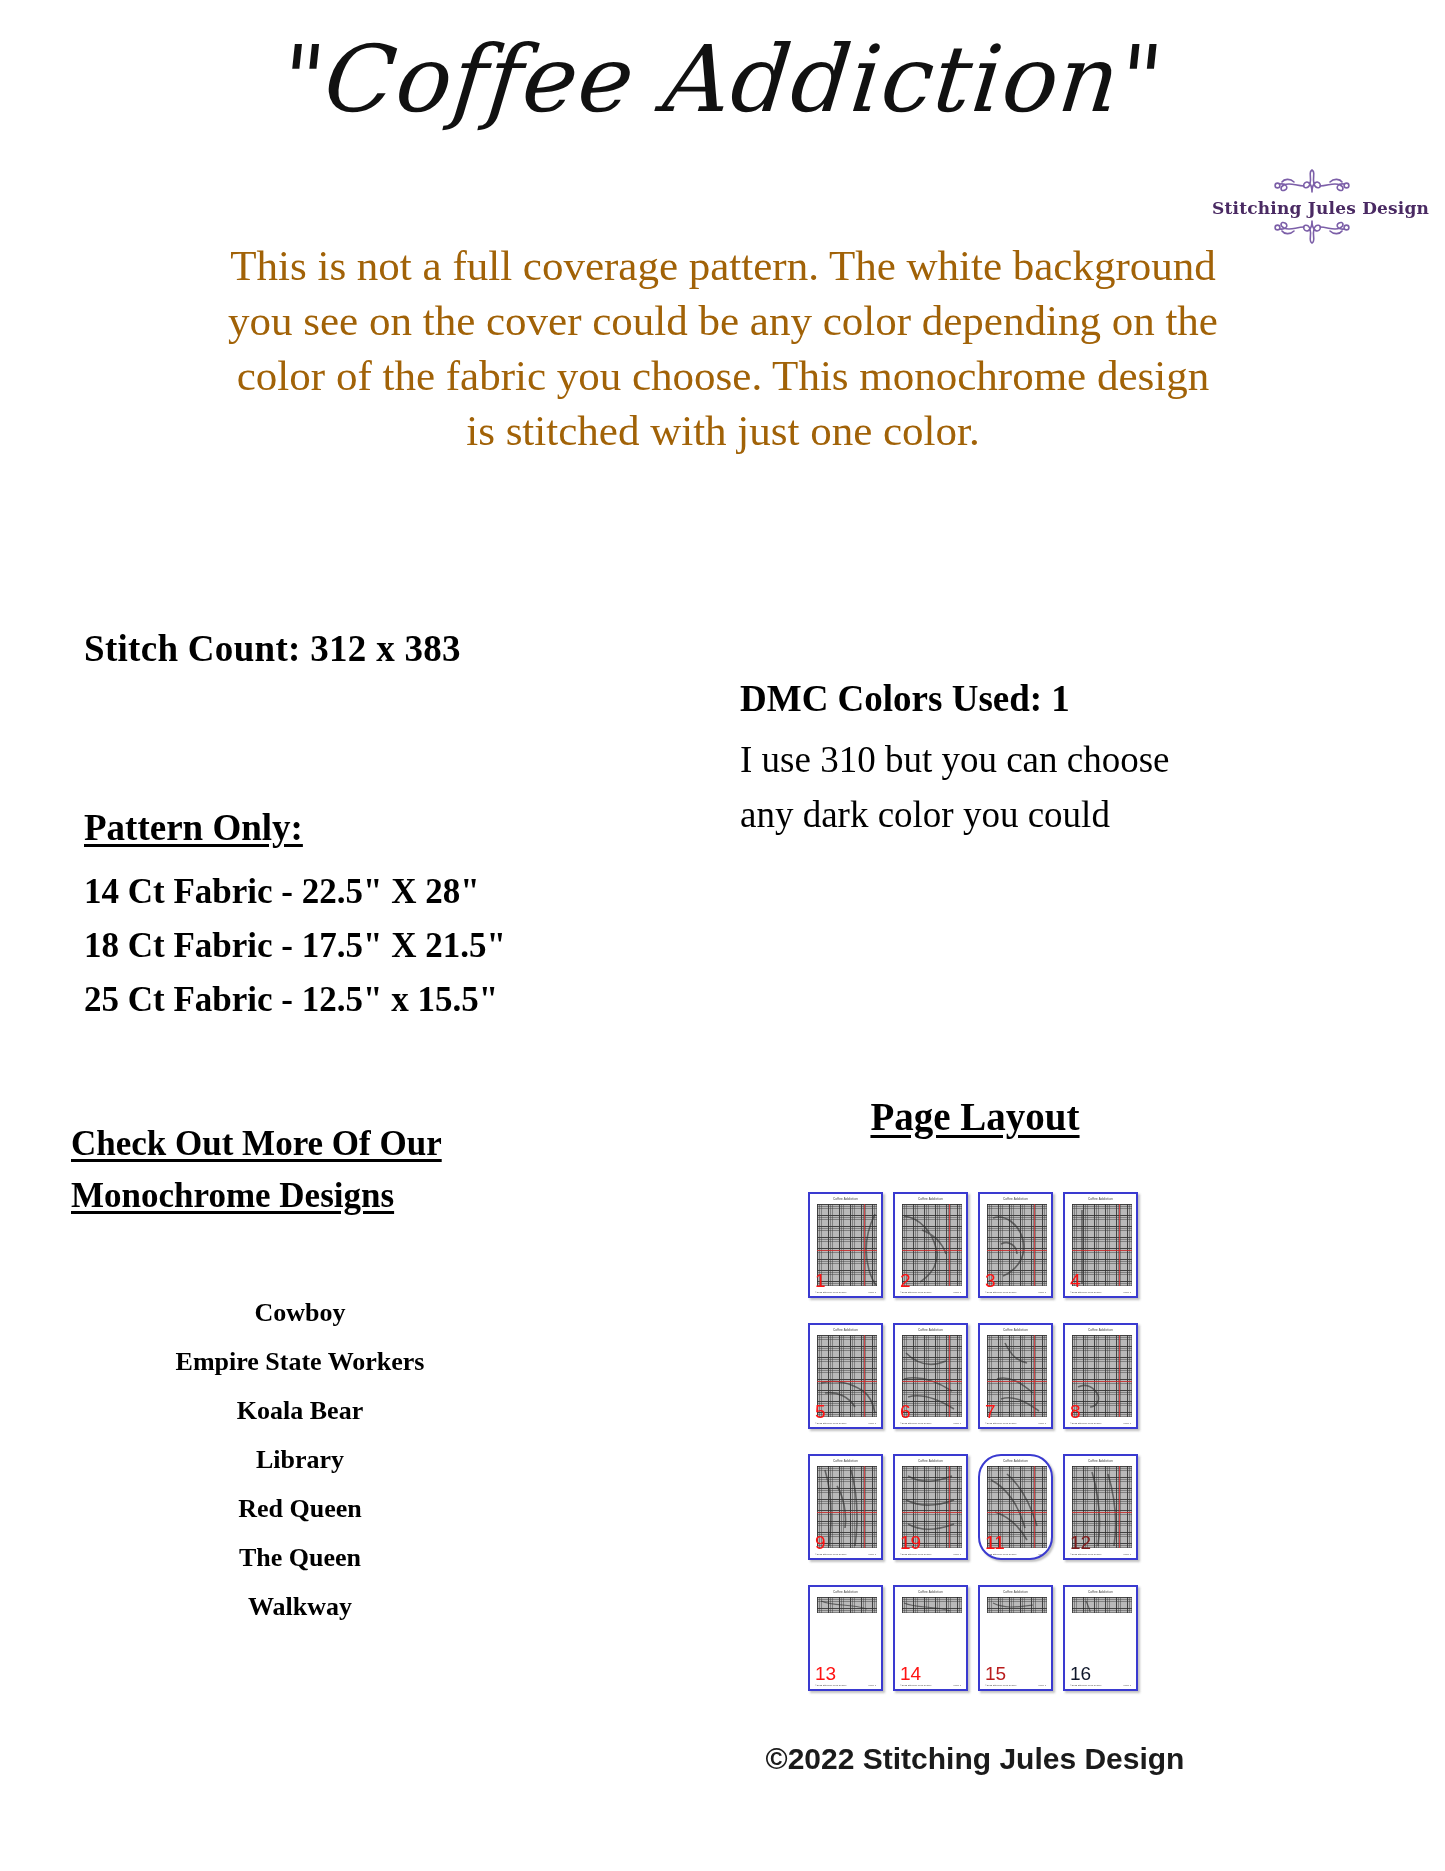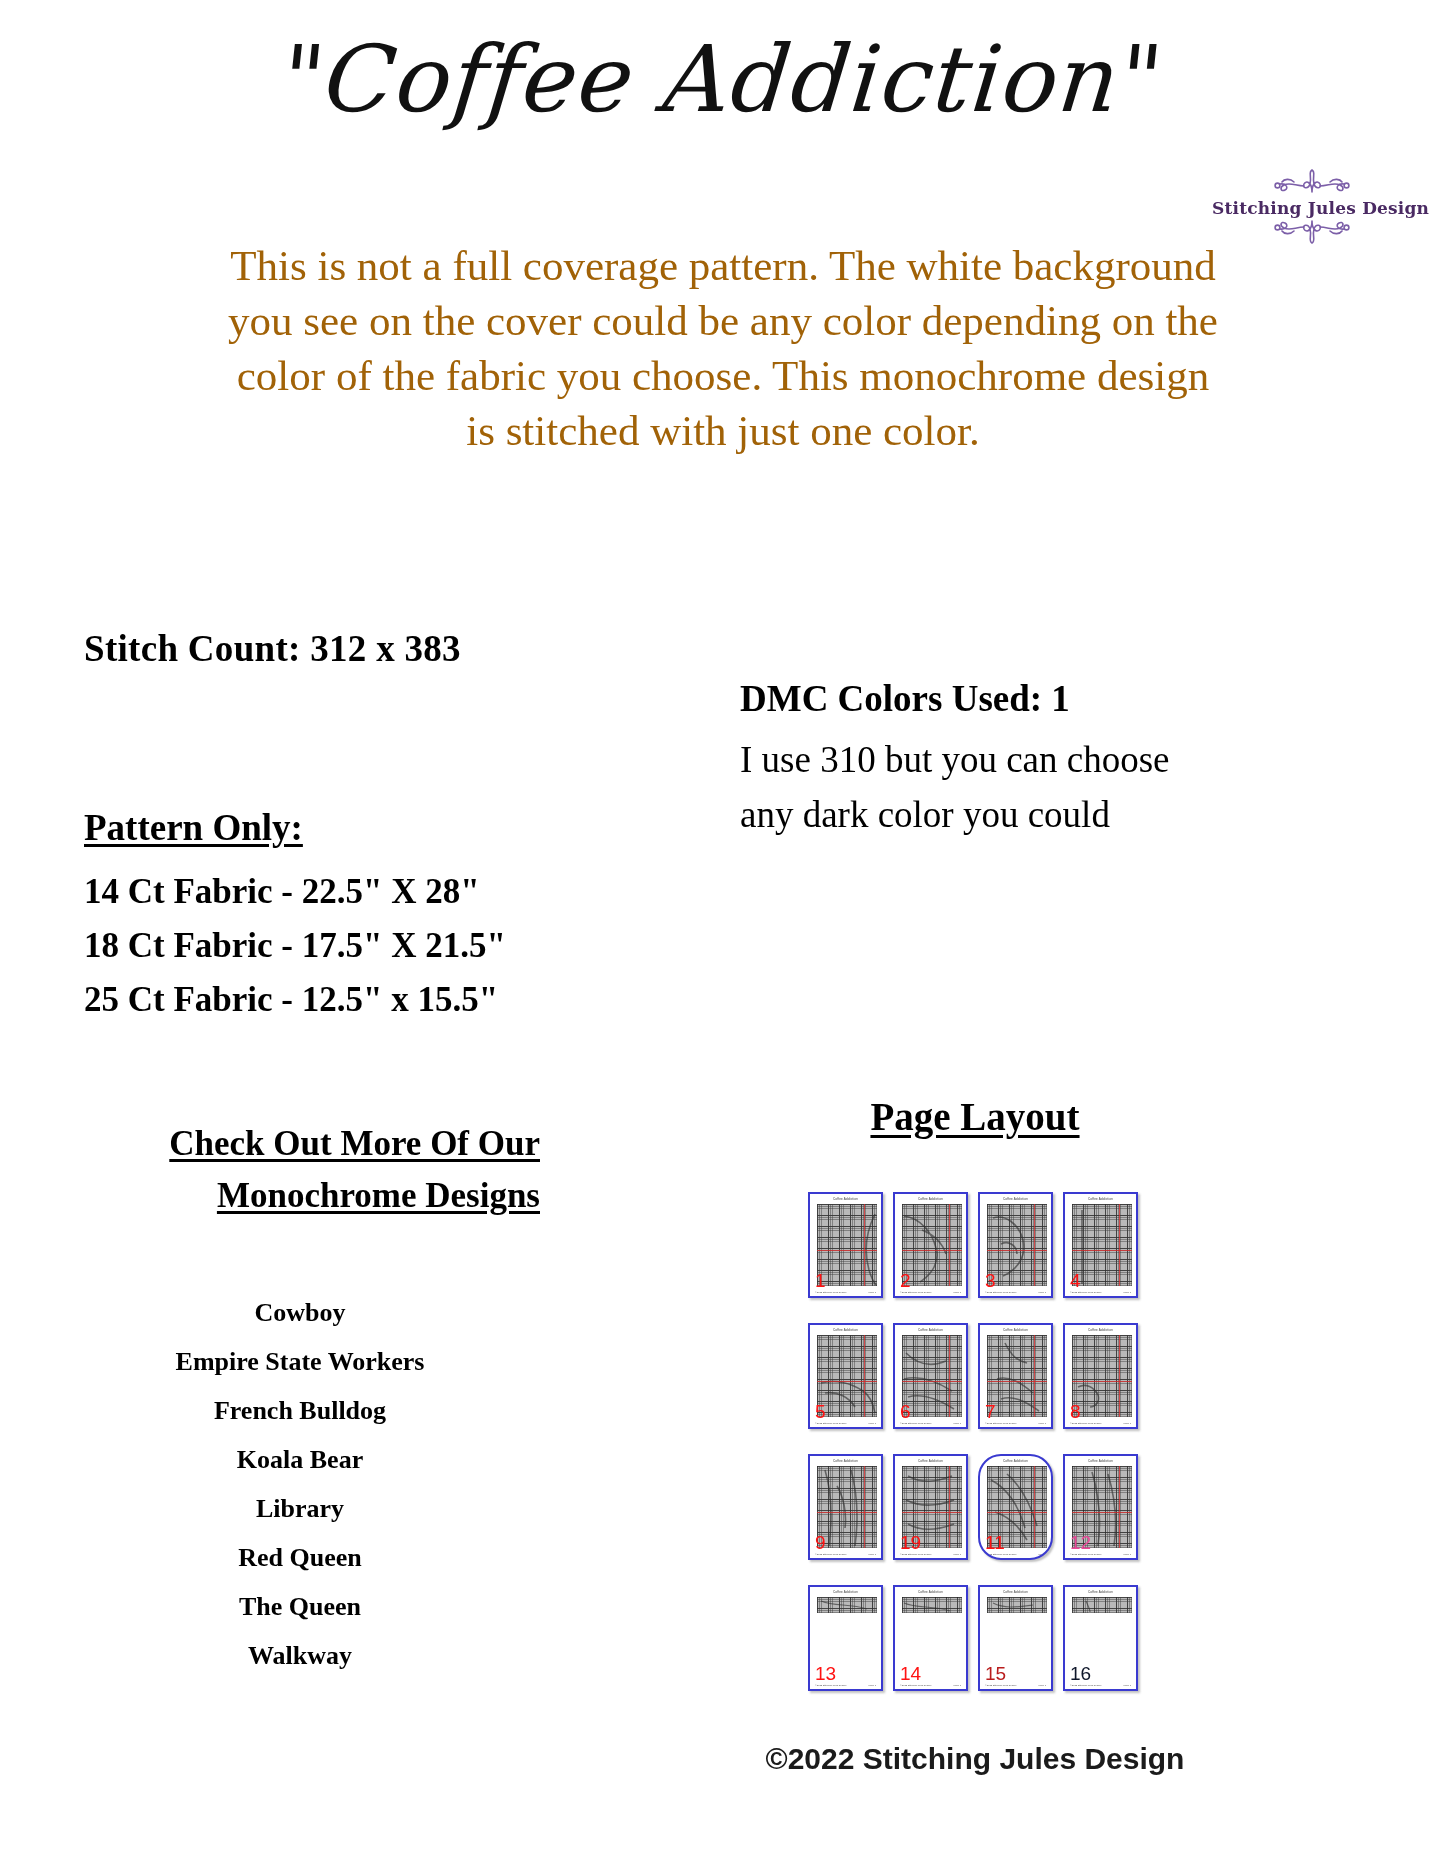--- a/index.html
+++ b/index.html
@@ -102,23 +102,23 @@
     font-family: "Liberation Serif", serif;
     font-weight: 700;
     font-size: 35px;
     line-height: 54px;
     white-space: nowrap;
   }
 
   .more-designs {
     position: absolute;
     top: 1118px;
-    left: 60px;
+    left: 71px;
     width: 480px;
-    text-align: right;
+    text-align: left;
   }
   .more-designs .md-head-line {
     font-family: "Liberation Serif", serif;
     font-weight: 700;
     font-size: 35px;
     line-height: 52px;
     text-decoration: underline;
     text-underline-offset: 4px;
     display: block;
   }
@@ -332,21 +332,20 @@
 </div>
 
 <div class="more-designs">
   <span class="md-head-line">Check Out More Of Our</span>
   <span class="md-head-line">Monochrome Designs</span>
 </div>
 
 <div class="designs-list">
   <span class="design-item">Cowboy</span>
   <span class="design-item">Empire State Workers</span>
-  <span class="design-item">French Bulldog</span>
   <span class="design-item">Koala Bear</span>
   <span class="design-item">Library</span>
   <span class="design-item">Red Queen</span>
   <span class="design-item">The Queen</span>
   <span class="design-item">Walkway</span>
 </div>
 
 <div class="page-layout-head">Page Layout</div>
 
 <div class="thumb-grid" id="thumb-grid">
@@ -521,21 +520,21 @@
         <svg class="thumb-motif" viewBox="0 0 60 82" preserveAspectRatio="none">
           <path d="M20 6 C26 26, 30 50, 26 80 M36 8 C42 28, 46 52, 42 80" fill="none" stroke="#303030" stroke-width="1.6"></path>
         </svg>
         <div class="thumb-redline-v" style="left: 47px;"></div>
         <div class="thumb-redline-h" style="top: 46px;"></div>
       </div>
       <div class="thumb-foot">
         <span>©2022 Stitching Jules Design</span>
         <span>Page 1</span>
       </div>
-      <div class="thumb-num" style="color: #ec4899;">12</div>
+      <div class="thumb-num" style="color: #7f1d1d;">12</div>
     </div>
     <div class="thumb" style="border-color: rgb(58, 58, 208);">
       <div class="thumb-title">Coffee Addiction</div>
       <div class="thumb-chart short">
         <svg class="thumb-motif" viewBox="0 0 60 16" preserveAspectRatio="none">
           <path d="M4 4 C18 10, 32 6, 50 12" fill="none" stroke="#303030" stroke-width="1.2"></path>
         </svg>
       </div>
       <div class="thumb-foot">
         <span>©2022 Stitching Jules Design</span>

